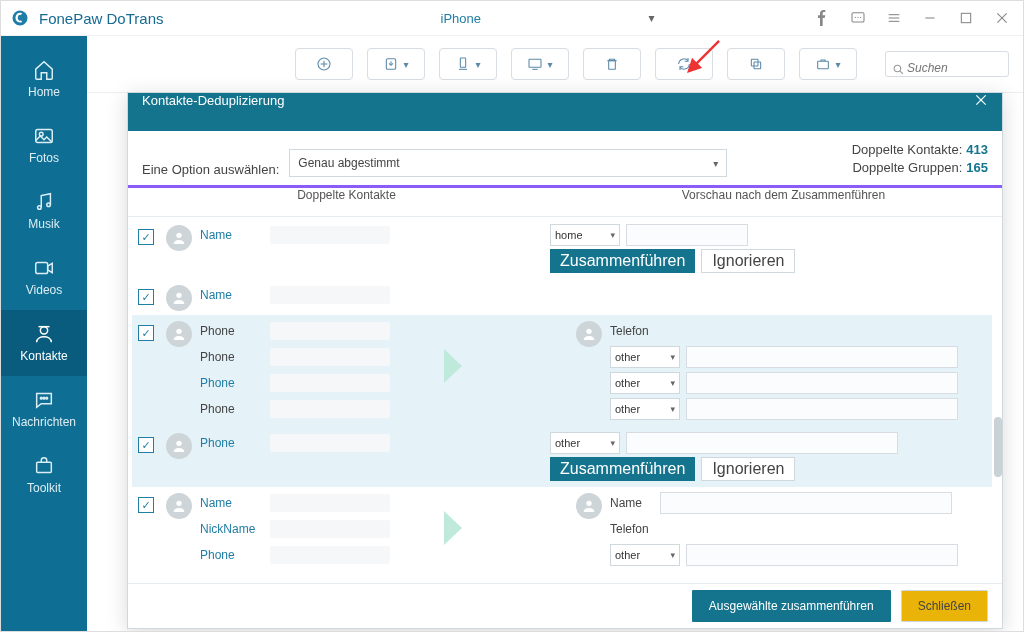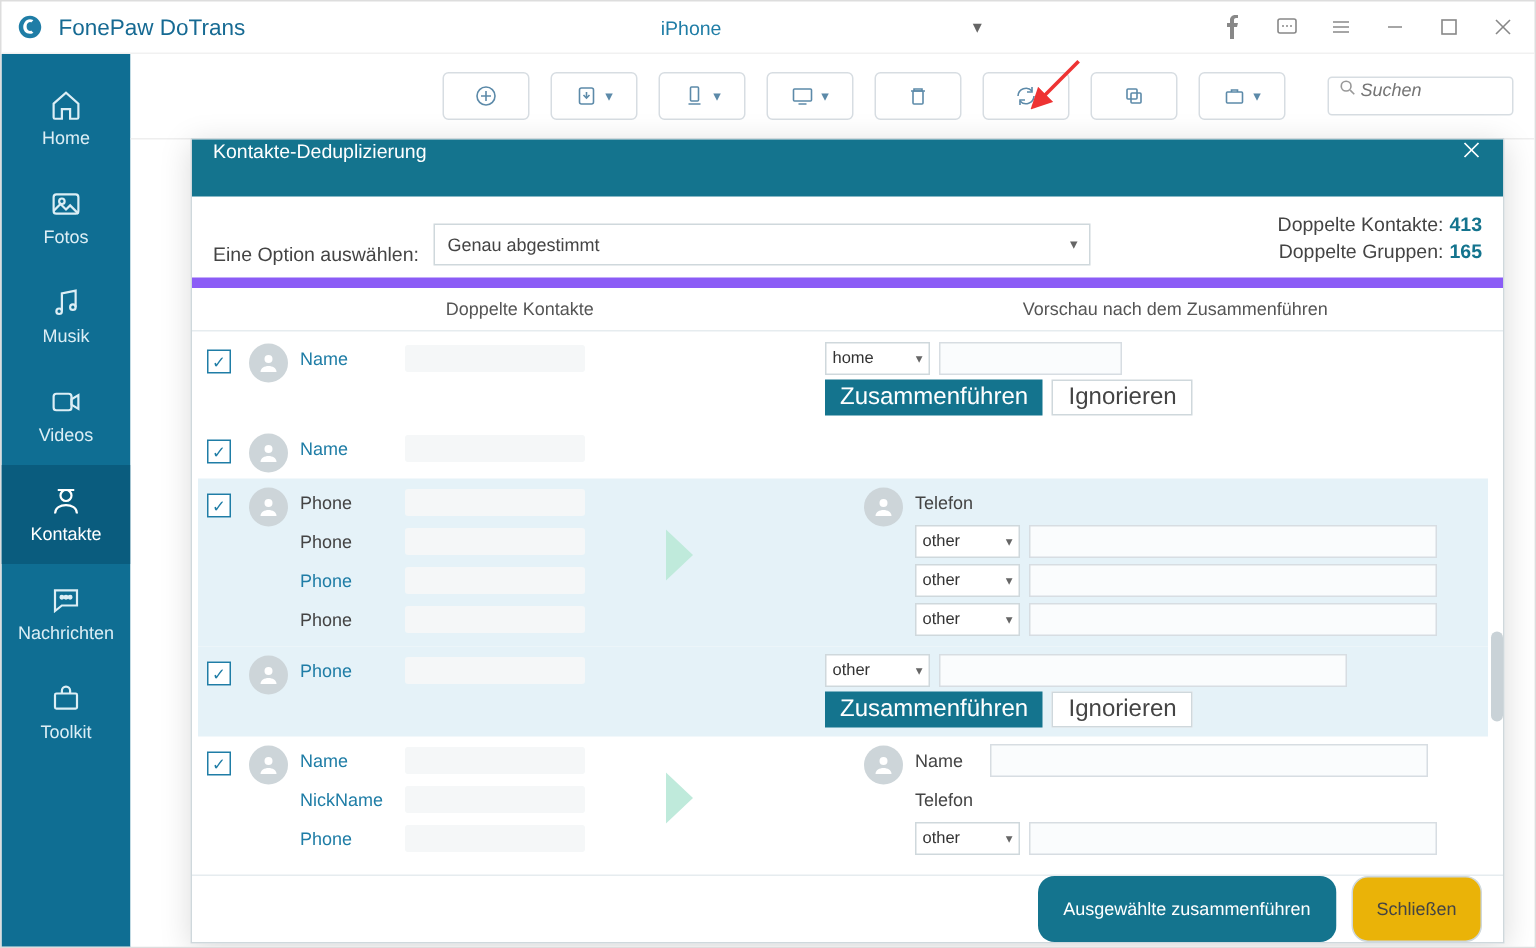--- a/index.html
+++ b/index.html
@@ -20,57 +20,57 @@
   .side-item{display:flex;flex-direction:column;align-items:center;justify-content:center;height:66px;cursor:pointer;color:#dceef5;}
   .side-item.active{background:#0a5c7e;color:#fff;}
   .side-item svg{width:26px;height:22px;stroke:currentColor;fill:none;stroke-width:1.6;}
   .side-item span{font-size:12px;margin-top:4px;}
   .main{flex:1;position:relative;background:#fff;}
   .toolbar{height:56px;display:flex;align-items:center;padding:0 14px;gap:14px;border-bottom:1px solid #eee;}
   .tool-btn{height:30px;min-width:36px;border:1px solid #d7dde2;border-radius:4px;display:flex;align-items:center;justify-content:center;gap:4px;padding:0 10px;color:#5c8aa9;cursor:pointer;}
   .tool-btn svg{width:16px;height:16px;stroke:currentColor;fill:none;stroke-width:1.6;}
   .tool-btn .chev{font-size:10px;color:#5c8aa9;}
   .toolbar .spacer{margin-left:auto;}
-  .search-box{width:110px;height:24px;border:1px solid #d7dde2;border-radius:3px;display:flex;align-items:flex-start;padding:0 6px;color:#999;}
+  .search-box{width:110px;height:24px;border:1px solid #d7dde2;border-radius:3px;display:flex;align-items:flex-end;padding:0 6px;color:#999;}
   .search-box input{border:none;outline:none;width:80px;font-style:italic;color:#999;font-size:12px;}
   
   .annot-arrow{position:absolute;top:3px;left:596px;width:38px;height:38px;pointer-events:none;}
   
   .modal{position:absolute;top:56px;left:40px;right:20px;bottom:4px;background:#fff;border:1px solid #cfd8dc;box-shadow:0 4px 20px rgba(0,0,0,.15);display:flex;flex-direction:column;}
   .modal-header{height:38px;background:#14748e;color:#fff;display:flex;align-items:flex-start;padding:0 14px;}
   .modal-header .close{margin-left:auto;cursor:pointer;}
   .modal-header .close svg{width:14px;height:14px;stroke:#fff;stroke-width:2;}
   .modal-topbar{display:flex;align-items:flex-end;padding:10px 14px 8px;gap:10px;}
   .opt-label{font-size:13px;color:#444;}
   .opt-select{flex:0 0 420px;height:26px;border:1px solid #cfd8dc;display:flex;align-items:center;justify-content:space-between;padding:0 8px;cursor:pointer;font-size:12px;color:#444;}
   .opt-select .chev{font-size:10px;color:#666;}
   .stats{margin-left:auto;text-align:right;font-size:13px;line-height:18px;color:#444;}
   .stats b{color:#14748e;font-weight:700;margin-left:4px;}
-  .modal-cols{display:flex;border-top:7px solid #8b5cf6;border-bottom:1px solid #e6ecef;height:28px;align-items:center;font-size:12px;color:#555;}
+  .modal-cols{display:flex;border-top:3px solid #8b5cf6;border-bottom:1px solid #e6ecef;height:28px;font-size:12px;color:#555;}
   .modal-cols div{flex:1;text-align:center;}
   .modal-body{flex:1;overflow:hidden;position:relative;padding:2px 10px 0 4px;}
   .row{display:flex;align-items:flex-start;padding:4px 0;}
   .row.sel{background:#e5f2f8;}
   .cbx{width:14px;height:14px;margin:6px 8px 0 6px;border:1px solid #1f7da6;display:inline-flex;align-items:center;justify-content:center;color:#1f7da6;font-size:11px;cursor:pointer;background:#fff;}
   .avatar{width:26px;height:26px;border-radius:50%;background:#cdd5d9;display:flex;align-items:center;justify-content:center;margin:2px 8px 0 4px;}
   .avatar svg{width:16px;height:16px;fill:#fff;}
   .leftcol{width:350px;}
   .rightcol{flex:1;}
   .fld{display:flex;align-items:center;height:24px;margin-bottom:2px;}
   .fld .lab{width:70px;font-size:12px;color:#444;}
   .fld .lab.link{color:#1f7da6;}
   .fld .val{height:18px;width:120px;background:#f5f7f8;border-radius:2px;}
   .sel-type{width:60px;height:20px;border:1px solid #cfd8dc;font-size:11px;padding:0 4px;display:flex;align-items:center;justify-content:space-between;margin-right:6px;cursor:pointer;background:#fff;}
   .sel-type .chev{font-size:9px;color:#666;}
   .txt-input{flex:0 0 270px;height:20px;border:1px solid #d7dde2;background:#fafcfd;}
   .act-btn{height:24px;border:none;padding:0 10px;font-size:16px;cursor:pointer;margin-right:6px;}
   .act-btn.primary{background:#14748e;color:#fff;}
   .act-btn.ghost{background:#fff;border:1px solid #cfd8dc;color:#444;}
   .modal-footer{height:44px;border-top:1px solid #e6ecef;display:flex;align-items:center;justify-content:flex-end;padding:0 14px;gap:10px;}
-  .modal-footer .btn{height:44px;padding:0 16px;border-radius:11px;font-size:12px;cursor:pointer;border:1px solid transparent;}
+  .modal-footer .btn{height:32px;padding:0 16px;border-radius:1px;font-size:12px;cursor:pointer;border:1px solid transparent;}
   .modal-footer .btn.primary{background:#14748e;color:#fff;}
   .modal-footer .btn.ghost{background:#eab308;border-color:#cfd8dc;color:#444;}
   .scroll-thumb{position:absolute;right:0;top:200px;width:8px;height:60px;background:#c9d2d7;border-radius:4px;}
 </style>
 </head>
 <body>
 
 <div class="app">
 
   <div class="titlebar">

